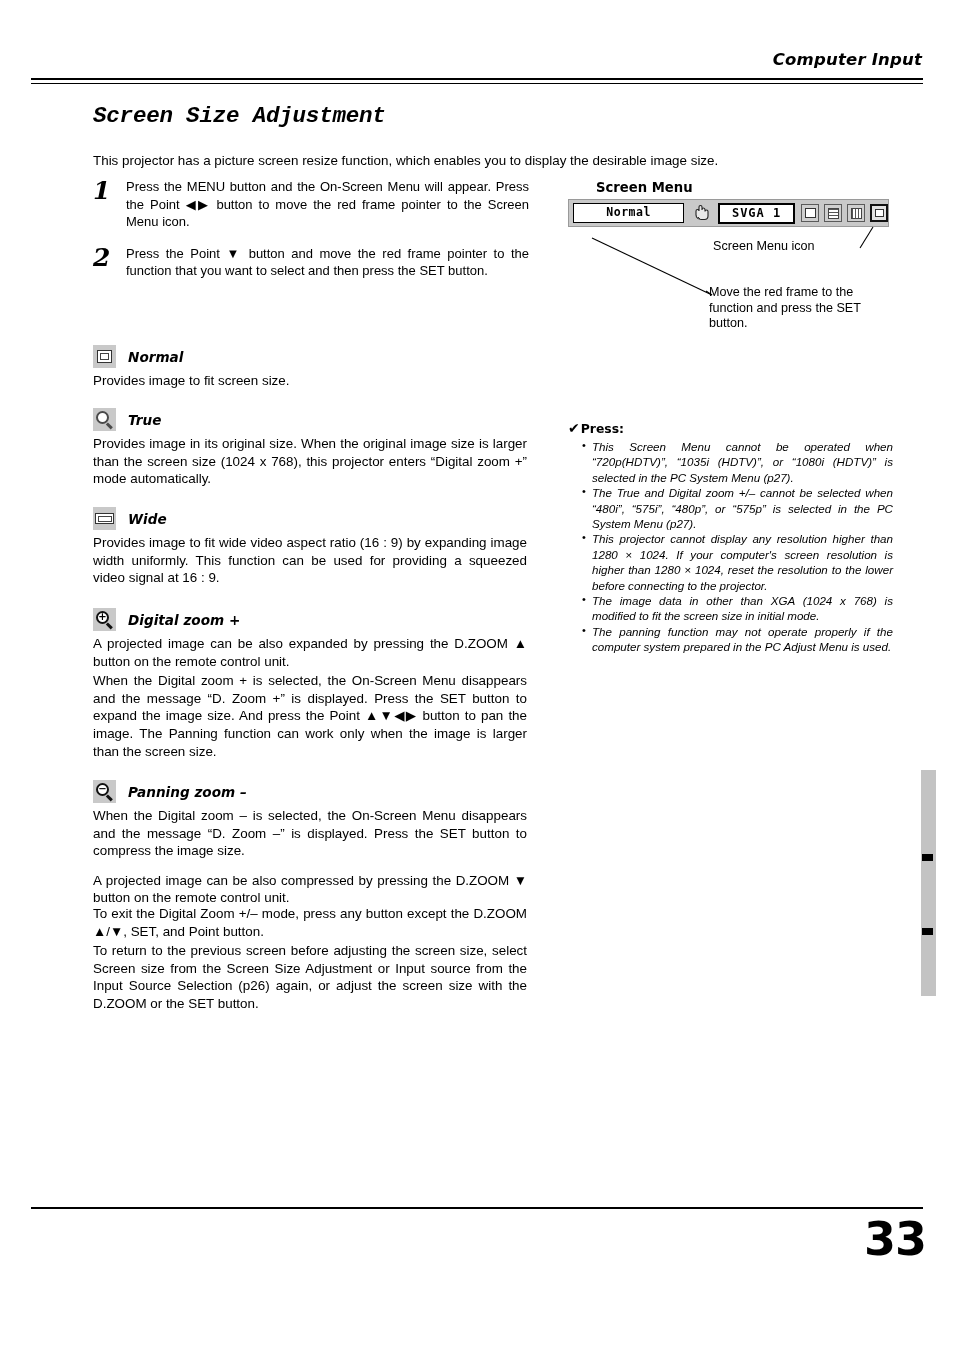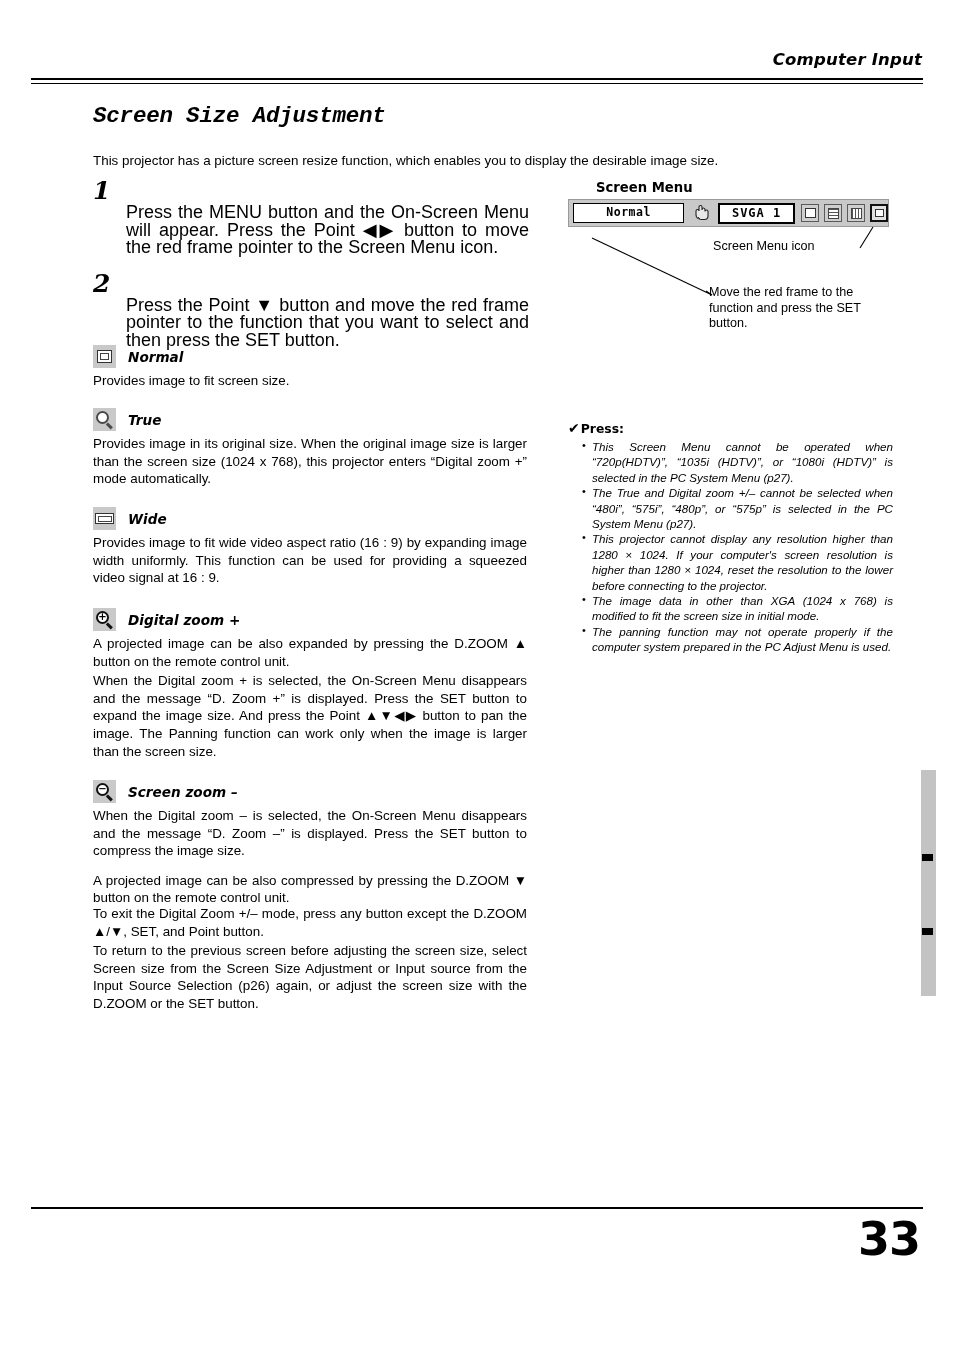--- a/index.html
+++ b/index.html
@@ -35,21 +35,21 @@
     box-sizing: content-box;
   }
   .rule-bottom {
     position: absolute;
     left: 31px; right: 31px; top: 1207px;
     height: 0;
     border-top: 2px solid #000;
   }
   .page-number {
     position: absolute;
-    right: 34px; top: 1216px;
+    right: 28px; top: 1216px;
     font-family: "DejaVu Sans", sans-serif;
     font-weight: bold;
     font-size: 46px;
     line-height: 46px;
     letter-spacing: -1px;
   }
 
   
   .thumb-tab {
     position: absolute;
@@ -97,24 +97,23 @@
     flex: 0 0 33px;
     font-family: "DejaVu Serif", serif;
     font-weight: bold;
     font-style: italic;
     font-size: 25px;
     line-height: 24px;
     padding-top: 1px;
   }
   .step-text {
     flex: 1;
-    font-size: 18px;
+    font-size: 13px;
     line-height: 17.6px;
     text-align: justify;
-    margin-top: 26px;
   }
 
   
   .section {
     position: absolute;
     left: 93px;
     width: 434px;
   }
   .sec-head {
     display: flex;
@@ -407,21 +406,21 @@
   </div>
 </div>
 
 <div class="section" style="top:780px">
   <div class="sec-head">
     <span class="osd-ico mag dark">
       <span class="lens"></span>
         <span class="sign">−</span>
         <span class="handle"></span>
     </span>
-    <span class="label">Screen zoom –</span>
+    <span class="label">Panning zoom –</span>
   </div>
   <div class="sec-body">
     <p>When the Digital zoom – is selected, the On-Screen Menu disappears and the message “D. Zoom –” is displayed.  Press the SET button to compress the image size.</p>
     <p style="margin-top:12px">A projected image can be also compressed by pressing the D.ZOOM ▼ button on the remote control unit.</p>
   </div>
 </div>
 
 <div class="section" style="top:905px">
   <div class="sec-body">
     <p>To exit the Digital Zoom +/– mode, press any button except the D.ZOOM ▲/▼, SET, and Point button.</p>

